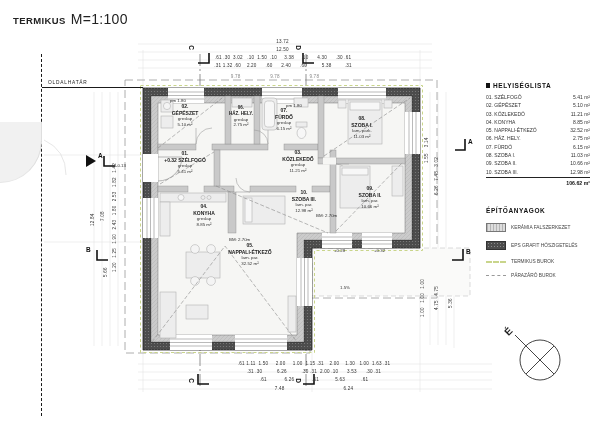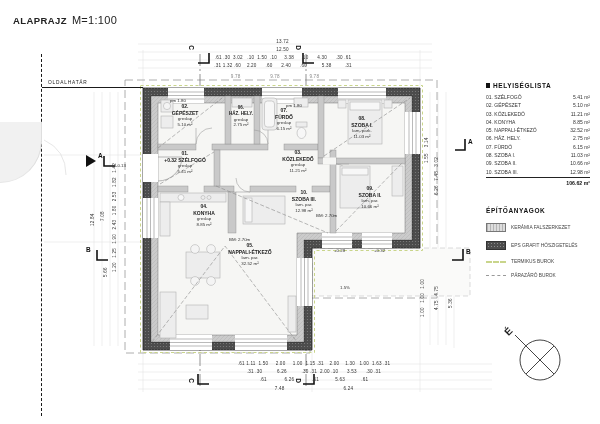--- a/index.html
+++ b/index.html
@@ -1,21 +1,21 @@
 <!DOCTYPE html>
 <html><head>
 <meta charset="utf-8">
 <style>
   html,body{margin:0;padding:0;background:#fff;}
   #stage{position:relative;width:600px;height:424px;background:#fff;overflow:hidden;
          font-family:"Liberation Sans","DejaVu Sans",sans-serif;color:#222;}
   .abs{position:absolute;}
   
   .main-title{font-size:9.5px;font-weight:bold;letter-spacing:.4px;}
-  .main-scale{font-size:11px;font-weight:normal;margin-left:5px;letter-spacing:.3px;}
+  .main-scale{font-size:14px;font-weight:normal;margin-left:5px;letter-spacing:.3px;}
   
   .dim{font-size:4.6px;color:#333;white-space:pre;letter-spacing:.2px;text-align:center;}
   .dim.faint{color:#8a8a8a;}
   .dimv{writing-mode:vertical-rl;transform:rotate(180deg);font-size:4.6px;color:#333;
         white-space:pre;letter-spacing:.2px;text-align:center;}
   
   .room-label{text-align:center;line-height:1.3;}
   .rl-num,.rl-name{font-size:5px;font-weight:bold;color:#1c1c1c;}
   .rl-fin,.rl-area{font-size:4.4px;color:#333;}
   .room-label.small .rl-num,.room-label.small .rl-name{font-size:4.5px;}
@@ -201,21 +201,21 @@
         <path d="M314,374 V384 H303"></path>
       <path d="M455,150 H465 V139"></path>
         <path d="M104,156 V166 H115"></path>
       <path d="M97,250 V260 H108"></path>
         <path d="M452,260 H463 V249"></path>
     </g>
     <polygon points="86,155 86,167 96,161" fill="#111"></polygon>
   </svg>
 
   <div class="abs" style="left:13px;top:10px;">
-    <span class="main-title">ALAPRAJZ</span><span class="main-scale">M=1:100</span>
+    <span class="main-title">TERMIKUS</span><span class="main-scale">M=1:100</span>
   </div>
 
   <div class="abs prop-line" style="left:41px;top:54px;height:362px;"></div>
   <div class="abs bound-line" style="left:42px;top:87px;width:101px;"></div>
   <div class="abs bound-label" style="left:48px;top:80px;">OLDALHATÁR</div>
   <div class="abs neighbor" style="left:0;top:122px;width:41px;height:60px;"></div>
 
   <div class="abs dim" style="left:140px;top:39px;width:285px;">13.72</div>
   <div class="abs dim" style="left:146px;top:47px;width:273px;">12.50</div>
   <div class="abs dim" style="left:130px;top:55px;width:306px;">.61 .30  3.02   .10  1.50  .10     3.38     .10      4.30      .30 .61</div>

